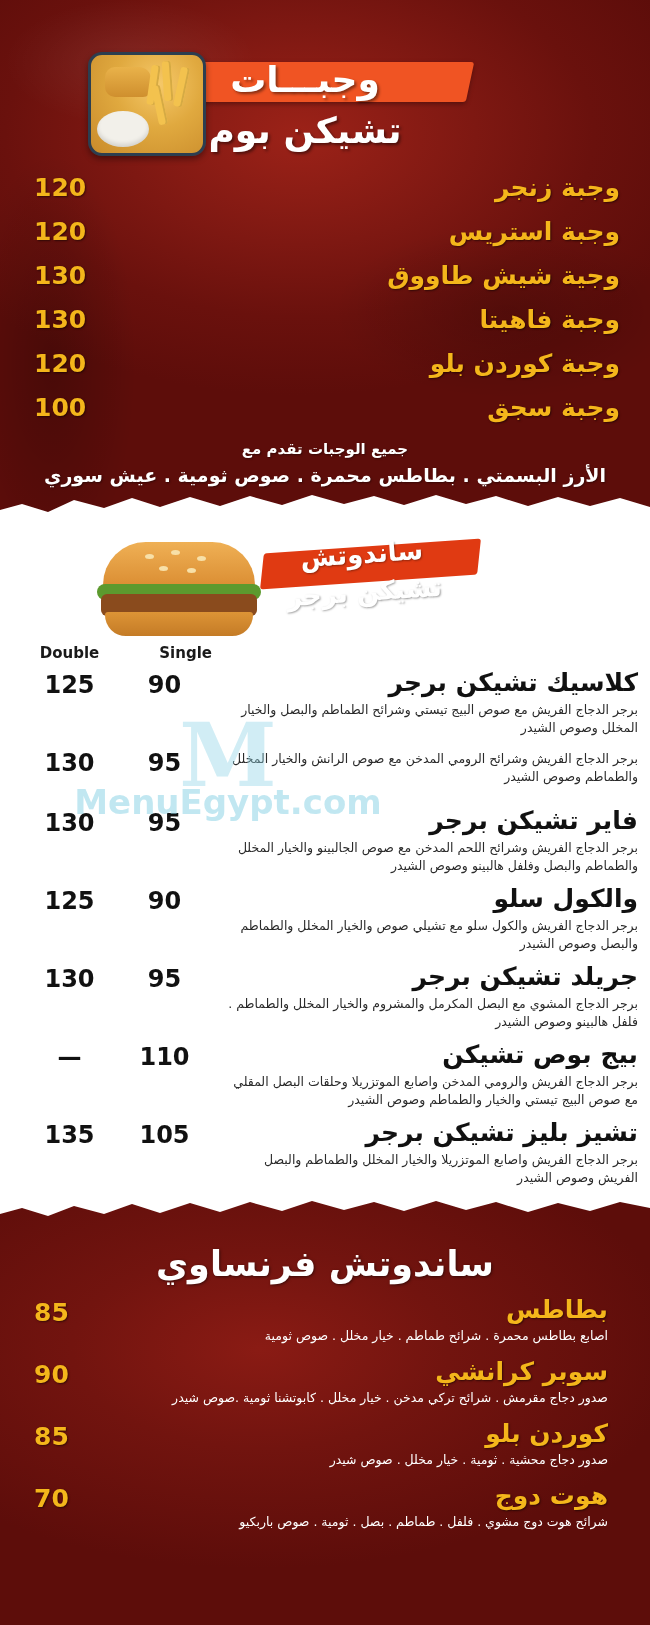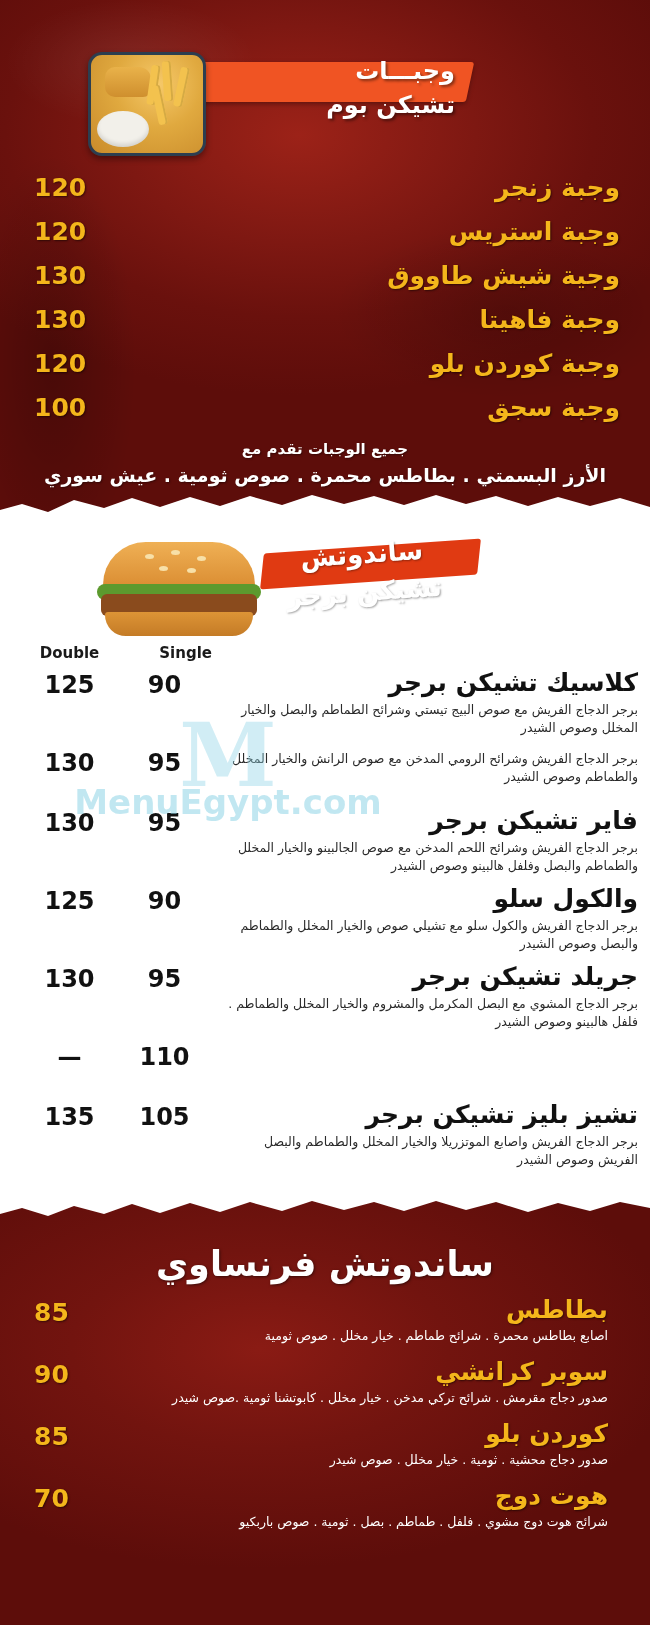--- a/index.html
+++ b/index.html
@@ -56,23 +56,23 @@
     background: #f05423;
     transform: skewX(-12deg);
     border-radius: 3px;
     box-shadow: 0 2px 5px rgba(0,0,0,.35);
   }
   .meals-title {
     position: absolute;
     right: 195px;
     top: 2px;
     width: 300px;
-    text-align: right;
+    text-align: center;
     color: #ffffff;
-    font-size: 24px;
+    font-size: 36px;
     font-weight: bold;
     line-height: 1.42;
     text-shadow: 2px 2px 3px rgba(0,0,0,.45);
     letter-spacing: 1px;
   }
   .meals-title .l2 { display:block; }
   
   .meal-photo {
     position: absolute;
     left: 88px; top: 0px;
@@ -453,20 +453,24 @@
         <span class="b-single">95</span>
         <span class="b-text">
           <span class="b-name">جريلد تشيكن برجر</span>
           <span class="b-desc" style="display:block;">برجر الدجاج المشوي مع البصل المكرمل والمشروم والخيار المخلل والطماطم . فلفل هالبينو وصوص الشيدر</span>
         </span>
       </div>
 
       <div class="b-row">
         <span class="b-double b-dash">—</span>
         <span class="b-single">110</span>
+        <span class="b-text">
+          <span class="b-name">بيج بوص تشيكن</span>
+          <span class="b-desc" style="display:block;">برجر الدجاج الفريش والرومي المدخن واصابع الموتزريلا وحلقات البصل المقلي مع صوص البيج تيستي والخيار والطماطم وصوص الشيدر</span>
+        </span>
       </div>
 
       <div class="b-row">
         <span class="b-double">135</span>
         <span class="b-single">105</span>
         <span class="b-text">
           <span class="b-name">تشيز بليز تشيكن برجر</span>
           <span class="b-desc" style="display:block;">برجر الدجاج الفريش واصابع الموتزريلا والخيار المخلل والطماطم والبصل الفريش وصوص الشيدر</span>
         </span>
       </div>

